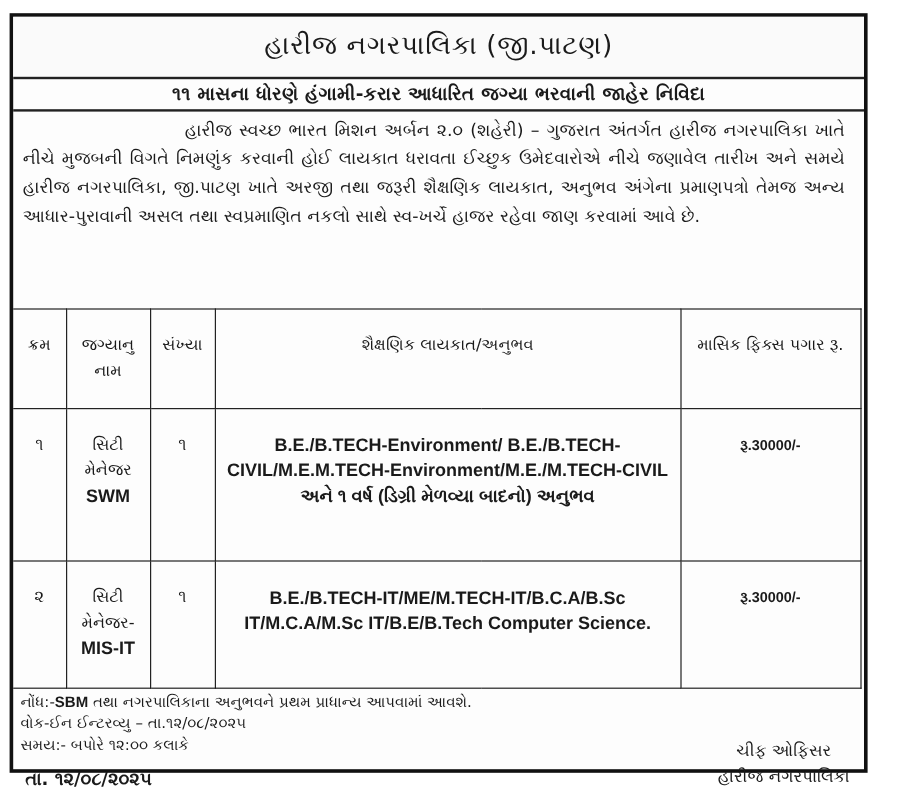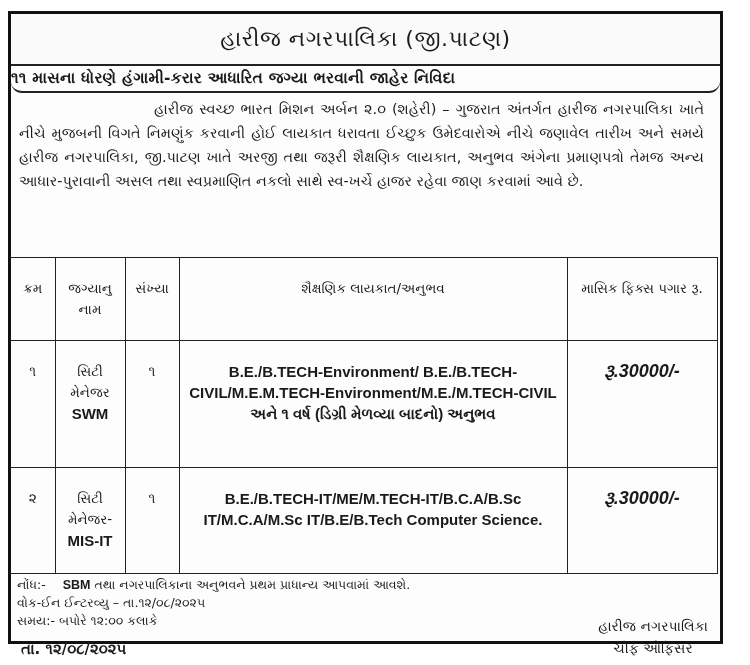--- a/index.html
+++ b/index.html
@@ -10,46 +10,46 @@
     border: 3px solid #111; background: #fdfdfd;
   }
   .header {
     height: 52px; border-bottom: 2px solid #222; text-align: center;
     display: flex; flex-direction: column; justify-content: center; align-items: center;
     background: #fafafa;
   }
   .header .title { font-size: 22px; line-height: 30px; font-weight: normal; letter-spacing: 0.5px; }
   .header .subtitle { font-size: 21px; line-height: 28px; }
   .subheader {
-    height: 27px; border-bottom: 2px solid #222; text-align: left;
-    font-size: 15.5px; line-height: 25px; font-weight: bold; letter-spacing: 0.2px; border-radius: 11px;
+    height: 27px; border-bottom: 2px solid #222; text-align: center;
+    font-size: 15.5px; line-height: 25px; font-weight: bold; letter-spacing: 0.2px;
   }
   .intro {
     padding: 4px 16px 2px 8px; font-size: 14.5px; line-height: 24px; text-align: justify;
     text-align-last: left; height: 164px;
   }
   .intro .indent { display: inline-block; width: 135px; }
   table.jobs {
     border-collapse: collapse; width: 706px; margin-left: 0; table-layout: fixed;
     font-size: 14px;
   }
   table.jobs th, table.jobs td {
     border: 1.5px solid #222; text-align: center; vertical-align: top;
     padding: 20px 4px; line-height: 21px;
   }
   table.jobs th { font-weight: normal; font-size: 13.5px; height: 48px; }
   table.jobs td.qual { font-family: "Liberation Sans", "DejaVu Sans", sans-serif; font-weight: bold; font-size: 15px; line-height: 21px; }
   table.jobs td.name { font-size: 13.5px; }
   table.jobs td.name .en { font-family: "Liberation Sans", sans-serif; font-weight: bold; font-size: 15px; }
-  table.jobs td.pay { font-family: "Liberation Sans", sans-serif; font-weight: bold; font-size: 18px; font-style: italic; }
+  table.jobs td.pay { font-family: "Liberation Sans", sans-serif; font-weight: bold; font-size: 12px; }
   table.jobs tr.r1 td { height: 127px; }
   table.jobs tr.r2 td { height: 106px; }
   table.jobs th:first-child, table.jobs td:first-child { border-left: none; }
   .footer { padding: 2px 6px 0 6px; font-size: 12.5px; line-height: 18px; position: relative; height: 90px; }
-  .footer .note .en { font-family: "Liberation Sans", sans-serif; font-weight: bold; margin-left: 17px; }
+  .footer .note .en { font-family: "Liberation Sans", sans-serif; font-weight: bold; }
   .footer .date {
     position: absolute; left: 10px; bottom: 6px; font-size: 15px; font-weight: bold;
   }
   .footer .ref {
     position: absolute; left: 254px; bottom: 6px; font-size: 15px;
   }
   .footer .signature {
     position: absolute; right: 12px; bottom: 5px; text-align: center; font-size: 14px; line-height: 22px;
   }
 </style>
@@ -106,17 +106,17 @@
       </tr>
     </tbody>
   </table>
 
   <div class="footer">
     <div class="note"><span>નોંધ:-</span><span class="en">SBM</span><span> તથા નગરપાલિકાના અનુભવને પ્રથમ પ્રાધાન્ય આપવામાં આવશે.</span></div>
     <div>વોક-ઈન ઈન્ટરવ્યુ – તા.૧૨/૦૮/૨૦૨૫</div>
     <div>સમય:- બપોરે ૧૨:૦૦ કલાકે</div>
     <div class="date">તા. ૧૨/૦૮/૨૦૨૫</div>
     <div class="signature">
+      <div>ચીફ ઓફિસર</div>
       <div>હારીજ નગરપાલિકા</div>
-      <div>ચીફ ઓફિસર</div>
     </div>
   </div>
 </div>
 
 </body></html>

